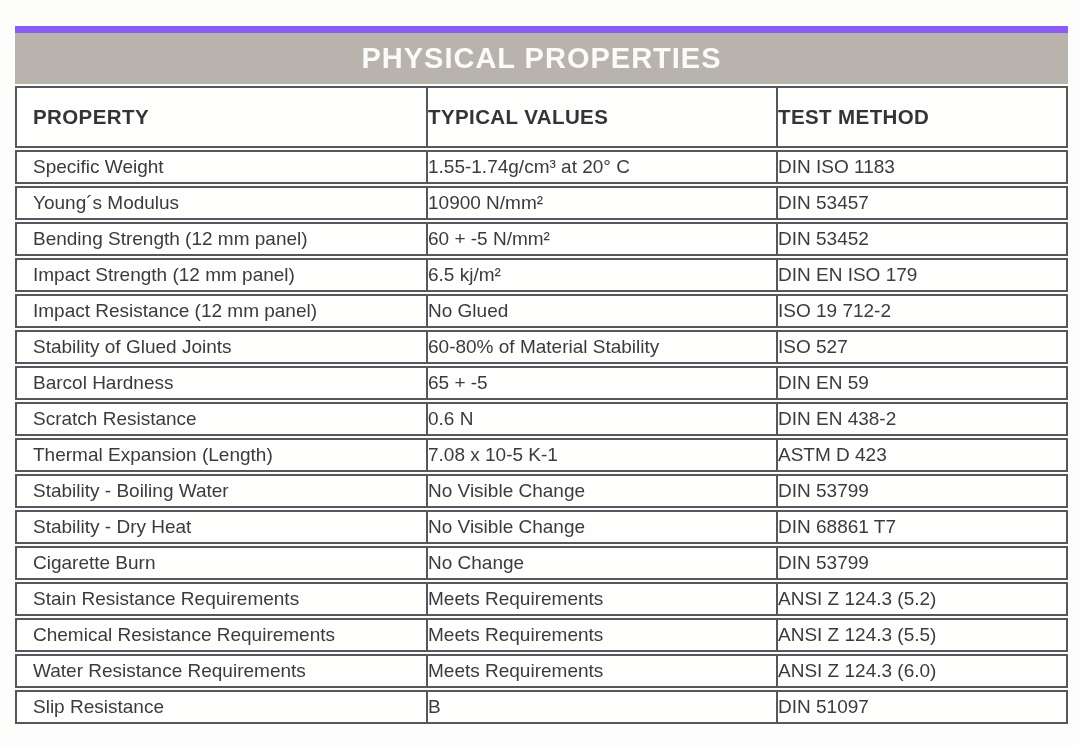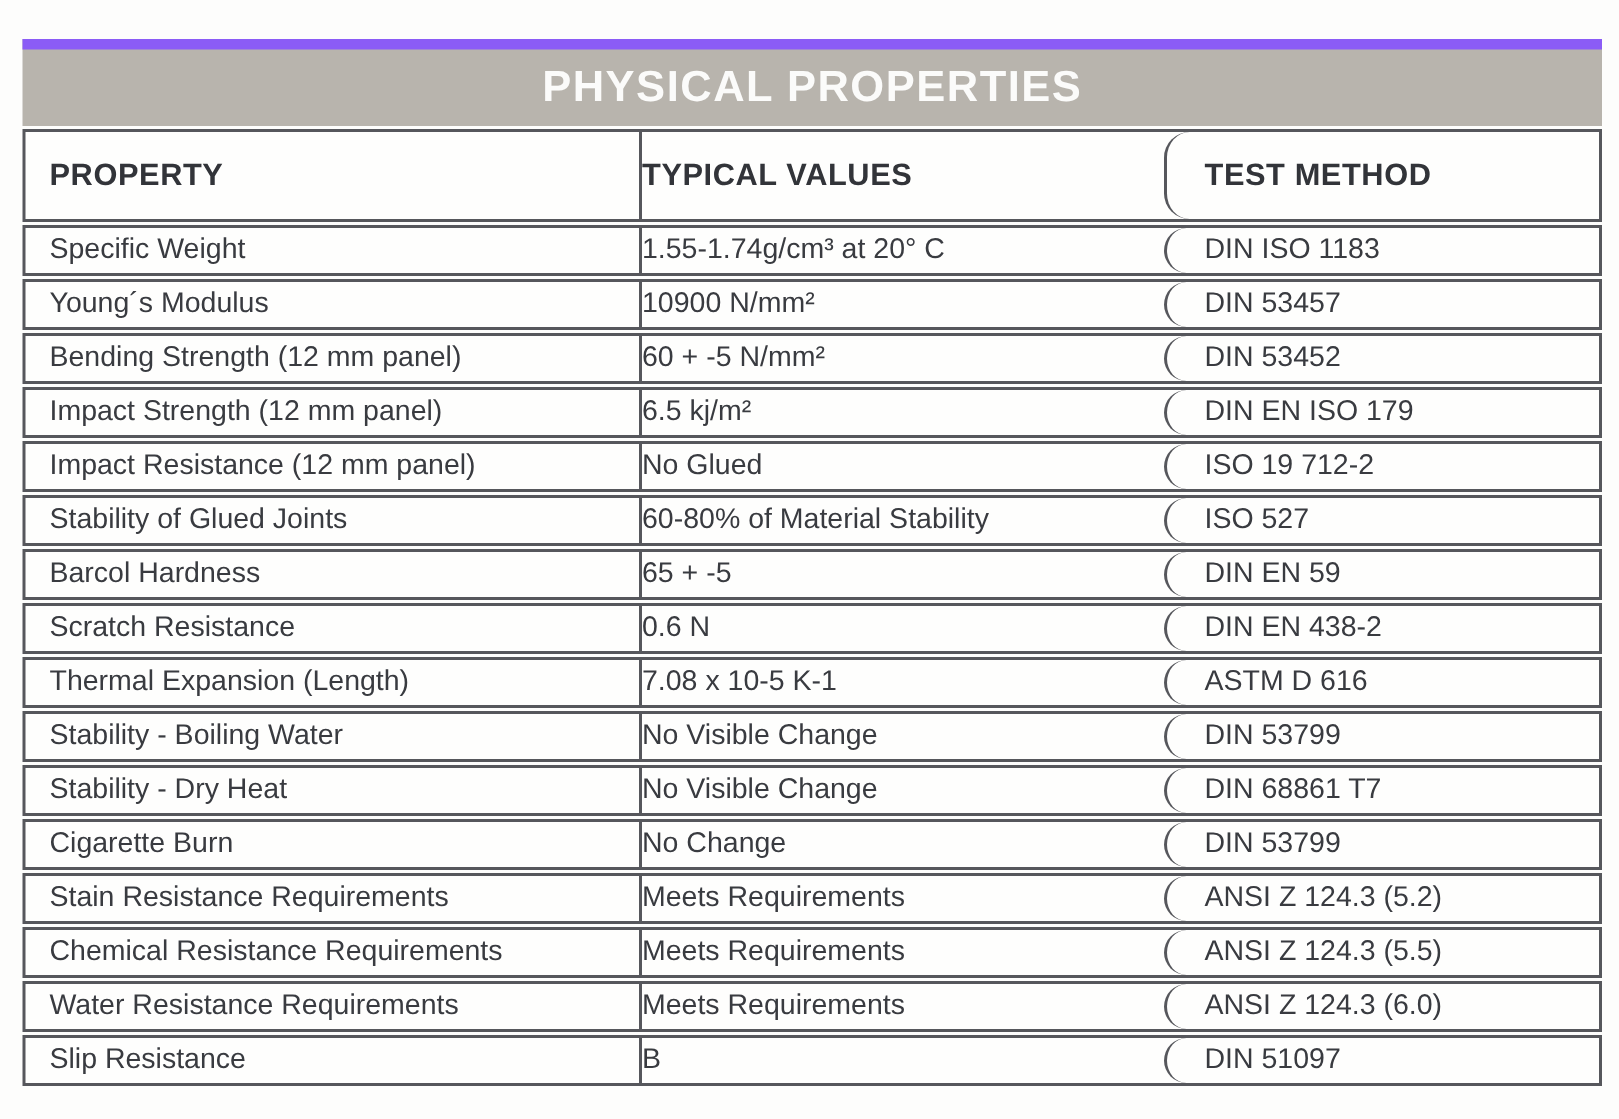--- a/index.html
+++ b/index.html
@@ -41,21 +41,21 @@
   .cell {
     display: flex;
     align-items: center;
     color: #393b40;
     font-size: 19px;
     overflow: hidden;
     white-space: nowrap;
   }
   .cell.c1 { width: 409px; padding-left: 16px; }
   .cell.c2 { width: 350px; border-left: 2px solid #56575c; }
-  .cell.c3 { flex: 1; padding-left: 25px; border-left: 2px solid #56575c; border-radius: 17px; }
+  .cell.c3 { flex: 1; padding-left: 0; border-left: 2px solid #56575c; }
   .header-row .cell {
     font-weight: bold;
     font-size: 20.5px;
     color: #323439;
     letter-spacing: 0.4px;
   }
 </style>
 </head>
 <body>
 
@@ -116,21 +116,21 @@
 
     <div class="row data-row">
       <div class="cell c1">Scratch Resistance</div>
       <div class="cell c2">0.6 N</div>
       <div class="cell c3">DIN EN 438-2</div>
     </div>
 
     <div class="row data-row">
       <div class="cell c1">Thermal Expansion (Length)</div>
       <div class="cell c2">7.08 x 10-5 K-1</div>
-      <div class="cell c3">ASTM D 616</div>
+      <div class="cell c3">ASTM D 423</div>
     </div>
 
     <div class="row data-row">
       <div class="cell c1">Stability - Boiling Water</div>
       <div class="cell c2">No Visible Change</div>
       <div class="cell c3">DIN 53799</div>
     </div>
 
     <div class="row data-row">
       <div class="cell c1">Stability - Dry Heat</div>

